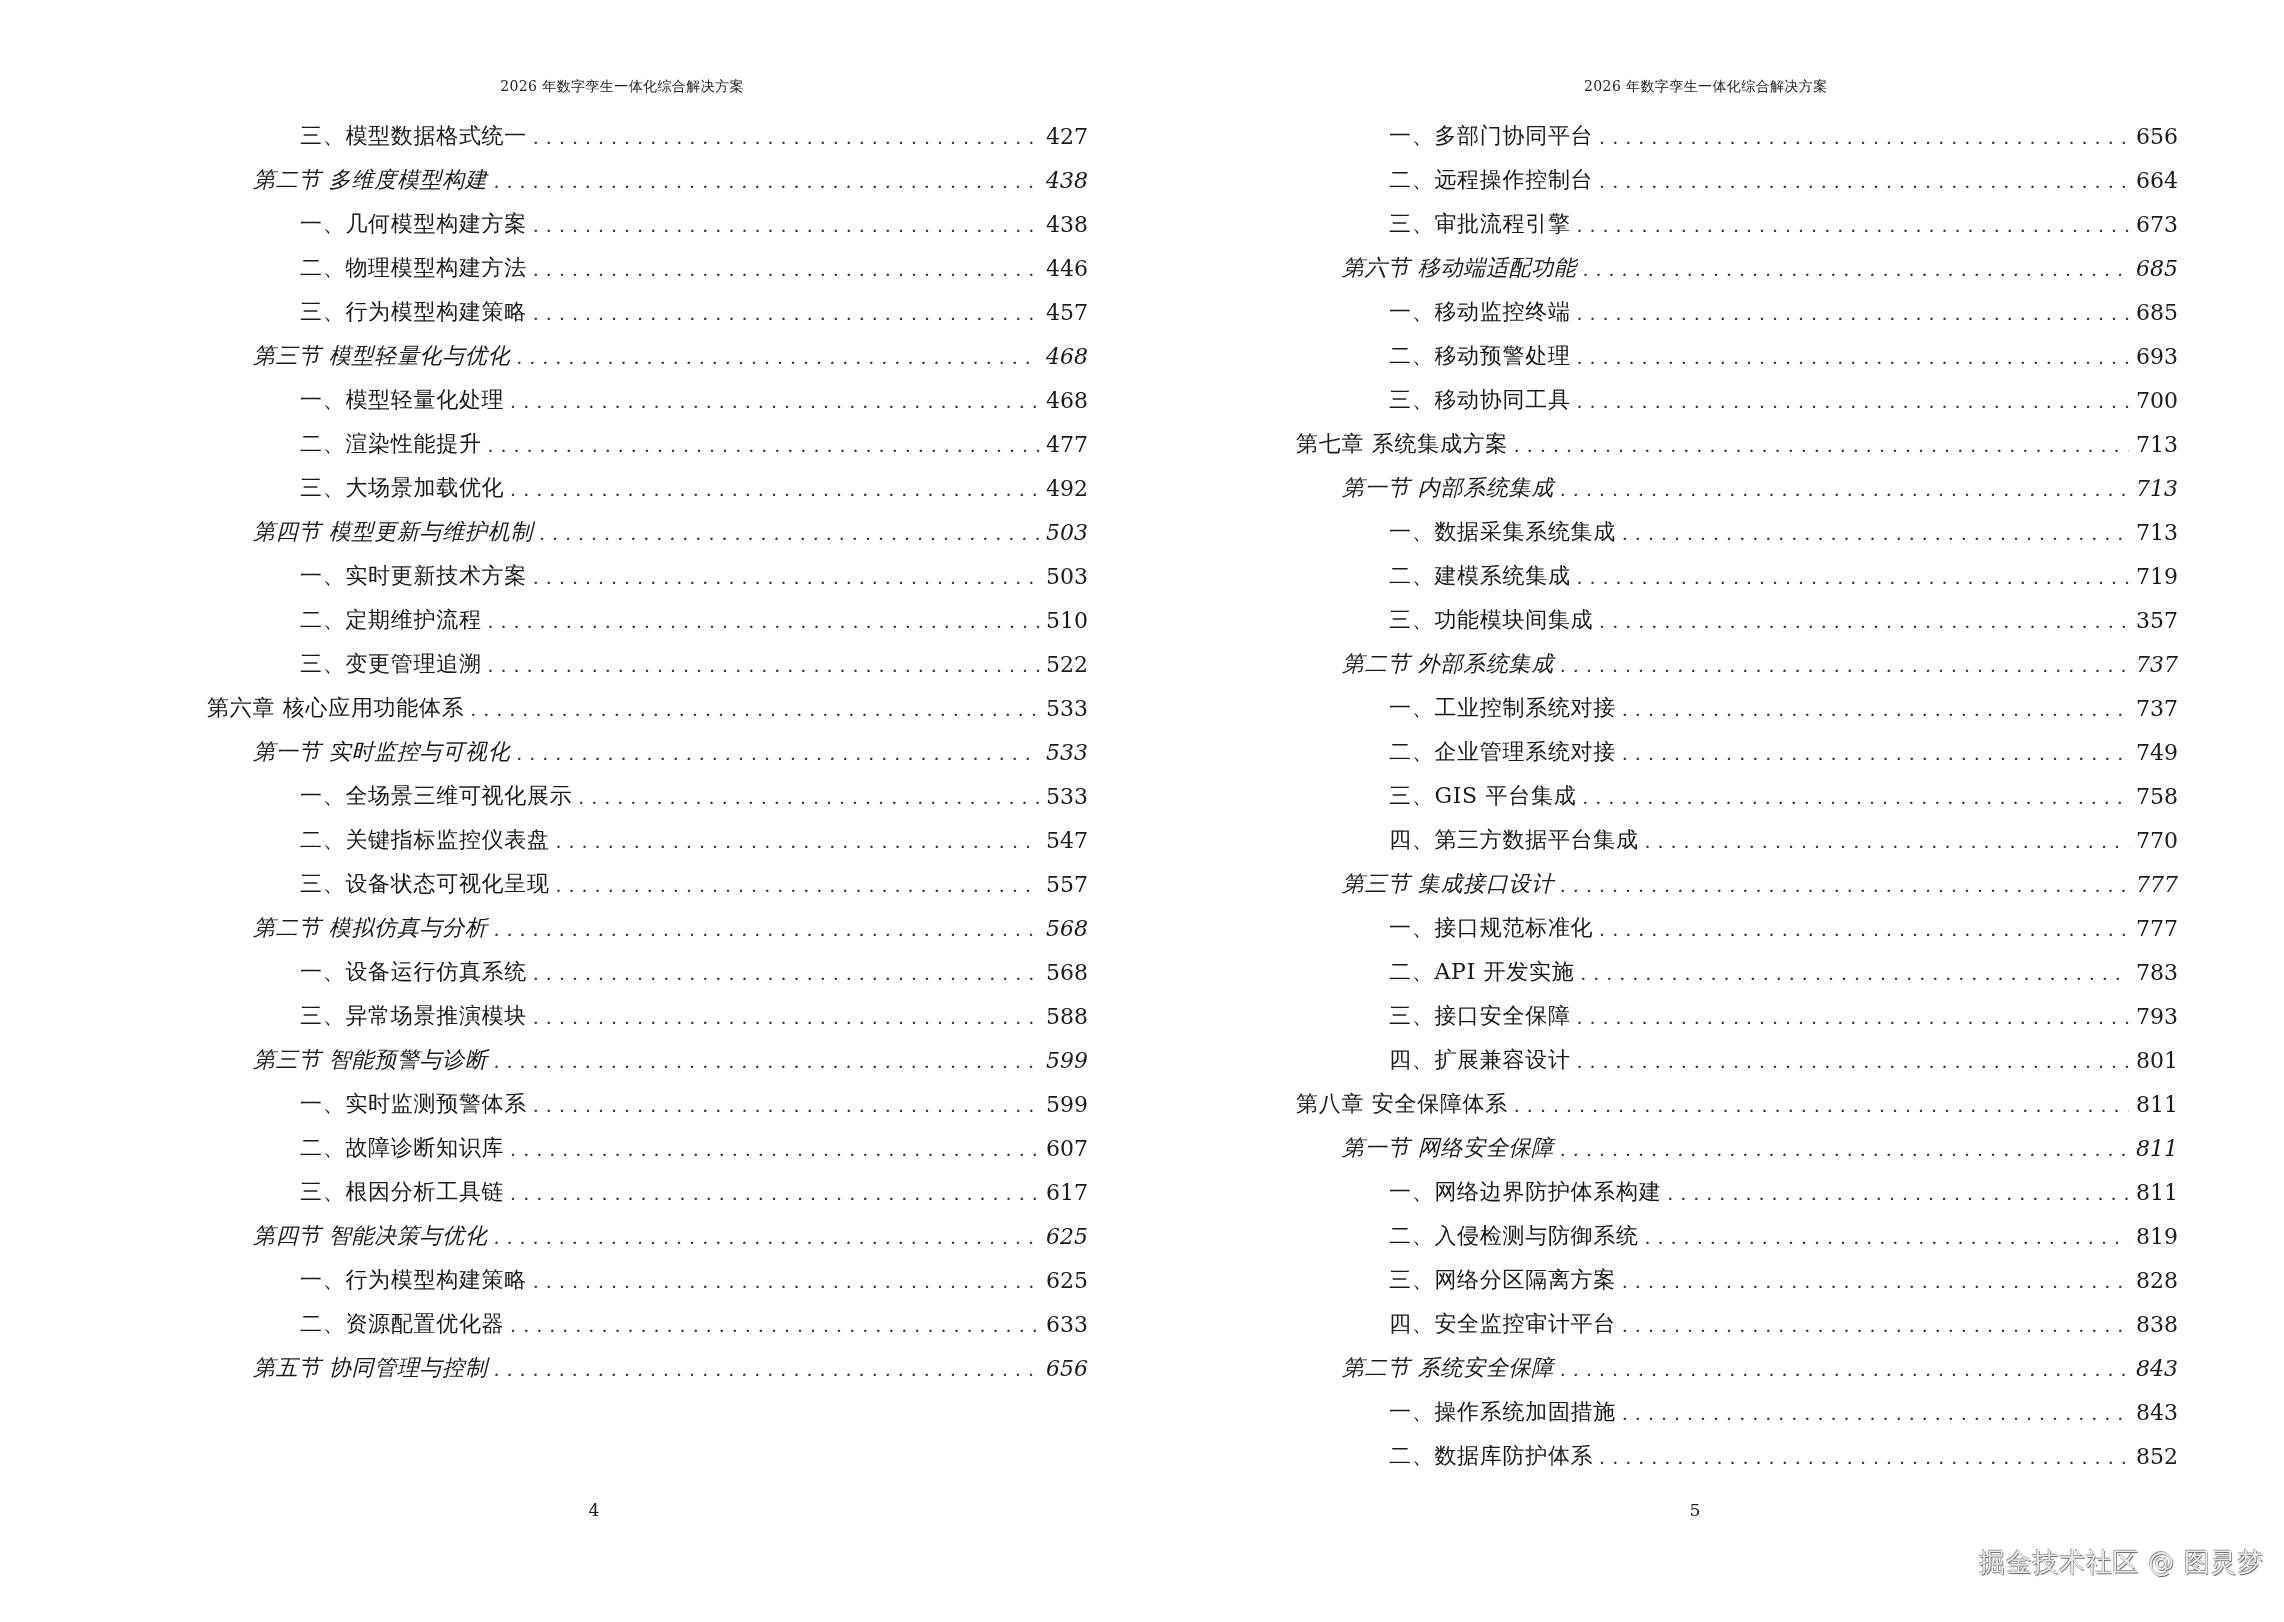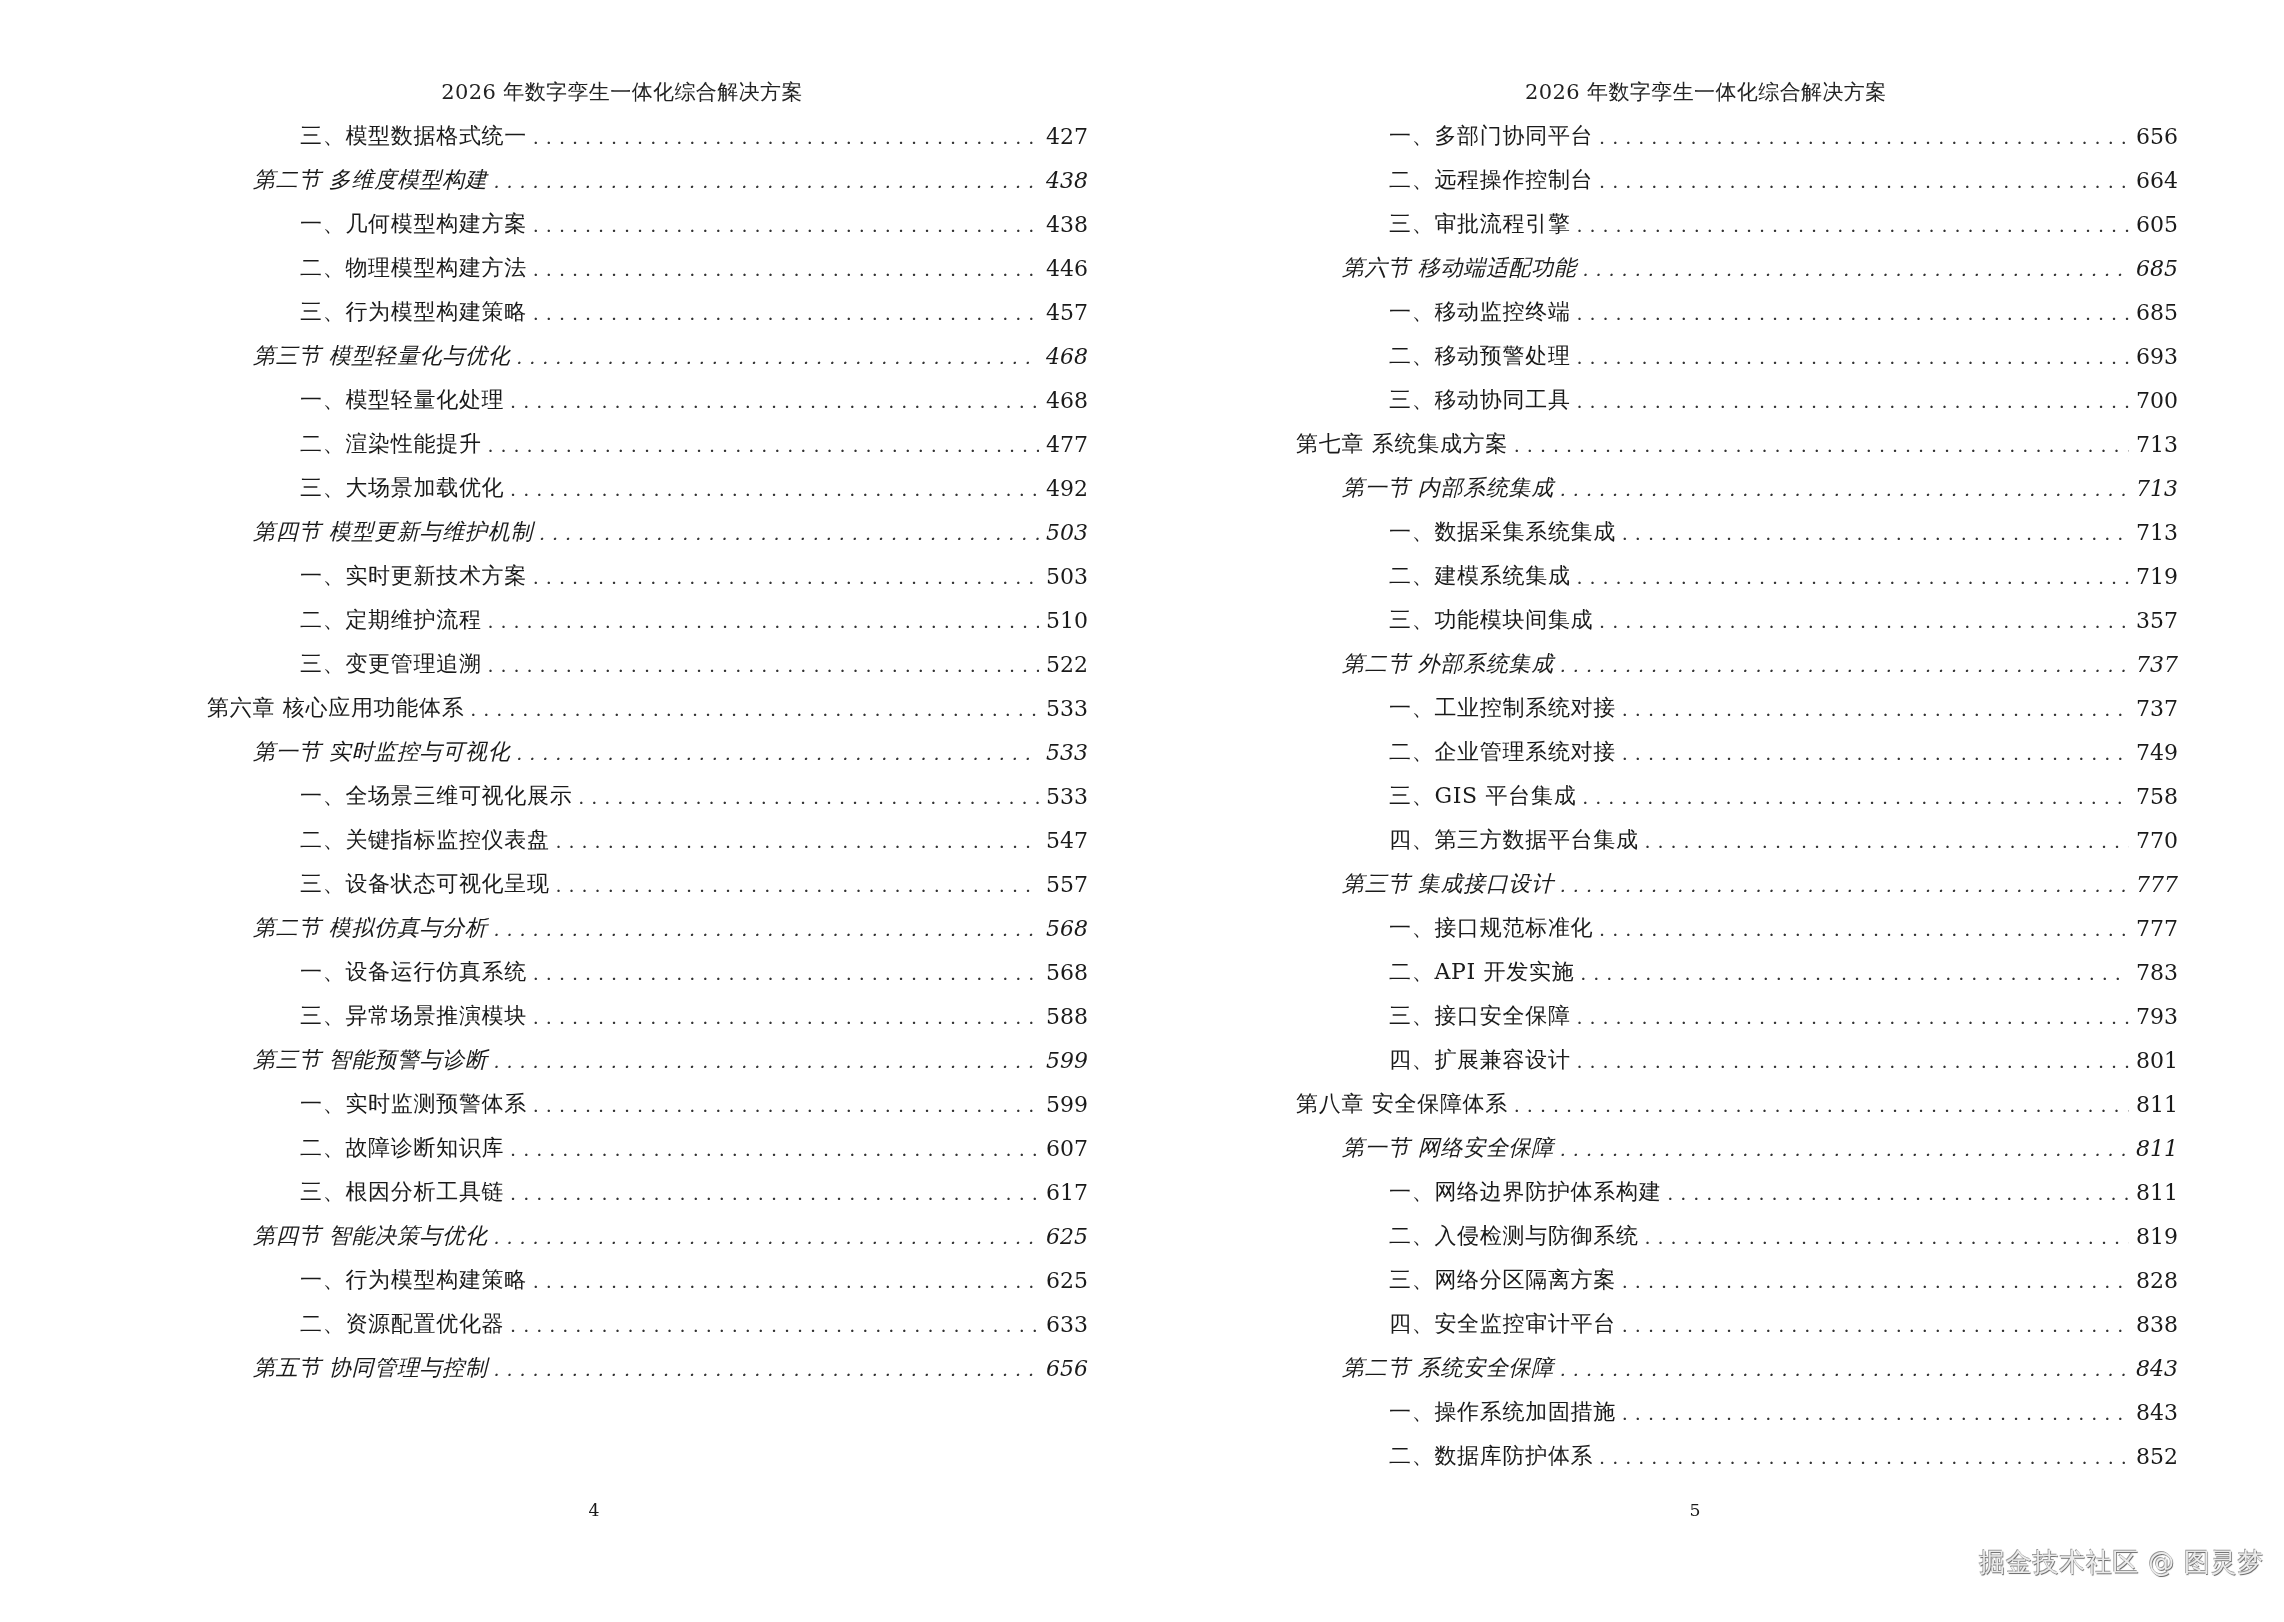--- a/index.html
+++ b/index.html
@@ -2,21 +2,21 @@
 <html style="font-size:11.6px"><head>
 <meta charset="utf-8">
 <style>
   html, body { margin:0; padding:0; background:#ffffff; }
   body { width:2284px; height:1623px; position:relative; overflow:hidden;
          font-family:"DejaVu Serif","Liberation Serif",serif; color:#1a1a1a; }
   .page { position:absolute; top:0; height:1623px; }
   .page.left { left:0; width:1142px; }
   .page.right { left:1142px; width:1142px; }
   .header { position:absolute; top:78px; left:0; width:100%; text-align:center;
-            font-size:21px; color:#222; letter-spacing:0.4px; }
+            font-size:14px; color:#222; letter-spacing:0.4px; }
   .header.l { left:51px; width:1142px; }
   .header.r { left:-7.2px; }
   .toc { position:absolute; top:114px; }
   .page.left .toc { left:163px; width:875px;margin-left:44px; }
   .page.right .toc { left:154px; width:876px; }
   .row { height:44px; display:flex; align-items:center; font-size:22px; white-space:nowrap; }
   .row .title { flex:0 0 auto; letter-spacing:0.7px; }
   .row .dots { flex:1 1 auto; overflow:hidden; margin:0 7.2px 0 5.8px; color:#333;
                letter-spacing:7px; font-size:19px; position:relative; top:1.4px; }
   .row .dots::before { content:"........................................................................................................................................................"; }
@@ -194,21 +194,21 @@
         <span class="pg">656</span>
       </div>
       <div class="row lvl-2">
         <span class="title">二、远程操作控制台</span>
         <span class="dots"></span>
         <span class="pg">664</span>
       </div>
       <div class="row lvl-2">
         <span class="title">三、审批流程引擎</span>
         <span class="dots"></span>
-        <span class="pg">605</span>
+        <span class="pg">673</span>
       </div>
       <div class="row lvl-1">
         <span class="title">第六节 移动端适配功能</span>
         <span class="dots"></span>
         <span class="pg">685</span>
       </div>
       <div class="row lvl-2">
         <span class="title">一、移动监控终端</span>
         <span class="dots"></span>
         <span class="pg">685</span>

